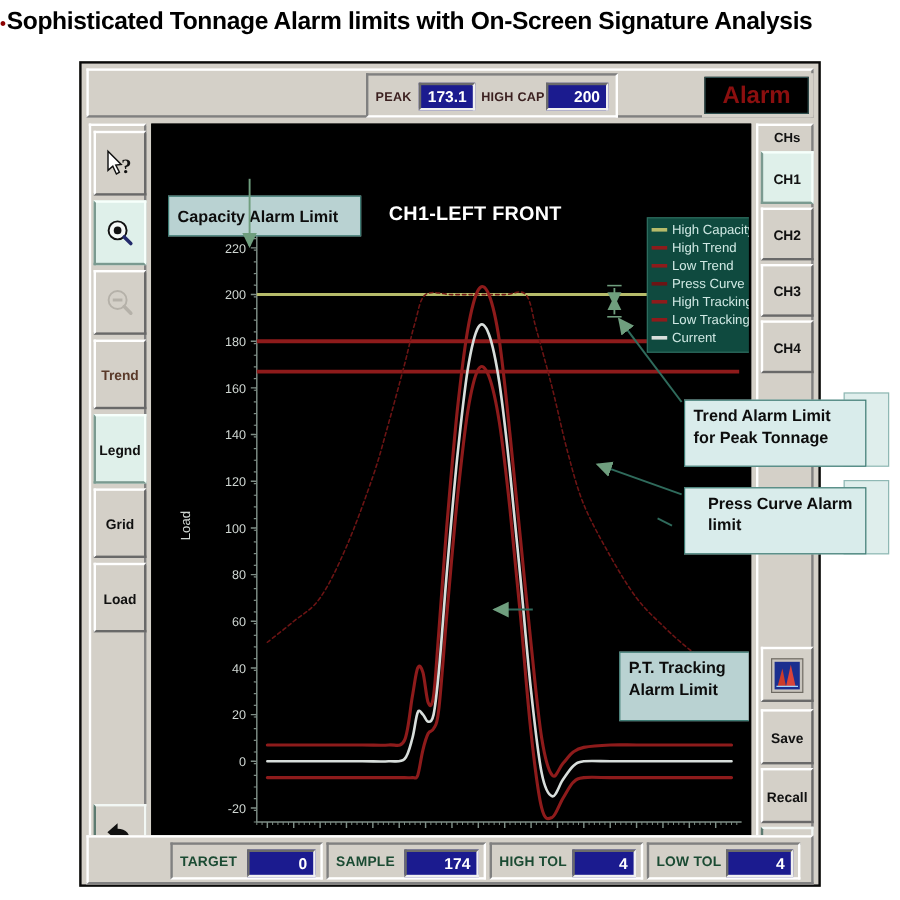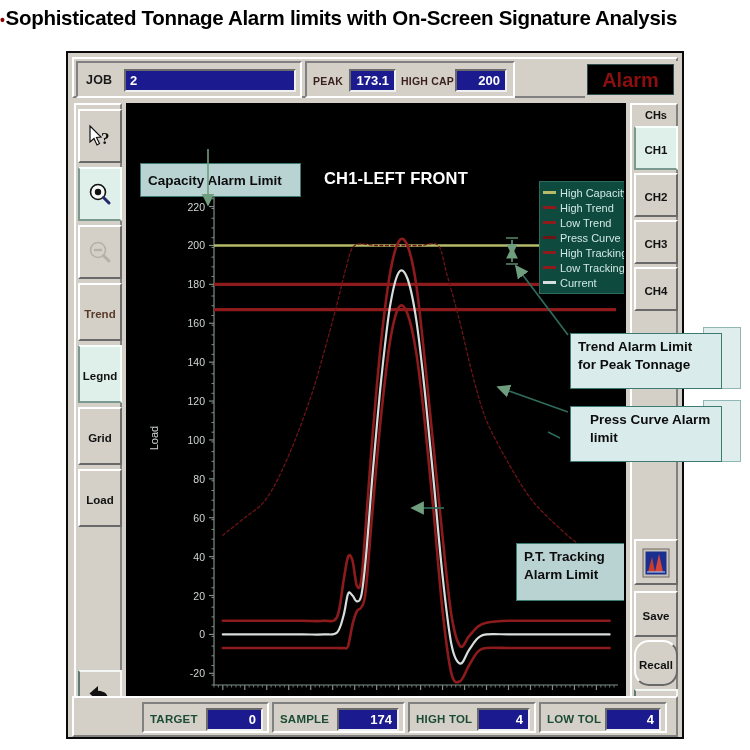--- a/index.html
+++ b/index.html
@@ -139,24 +139,20 @@
 <body>
 
 <div id="slide-title">
   <span class="bullet">•</span><span>Sophisticated Tonnage Alarm limits with On-Screen Signature Analysis</span>
 </div>
 
 <div id="app">
 
   <div id="topbar" class="panel">
 
-    <div class="topgroup sunken" id="job-group">
-      <span class="fieldlabel" style="left:8px;">JOB</span>
-      <span class="valuebox left" style="left:46px;width:172px;">2</span>
-    </div>
 
     <div class="topgroup sunken" id="peak-group">
       <span class="fieldlabel small" style="left:6px;">PEAK</span>
       <span class="valuebox right" style="left:42px;width:47px;">173.1</span>
       <span class="fieldlabel small" style="left:94px;">HIGH CAP</span>
       <span class="valuebox right" style="left:148px;width:52px;">200</span>
     </div>
 
     <div class="topgroup" id="alarm-group" style="background:#d4d0c8;">
       <div id="alarm-led">Alarm</div>
@@ -234,21 +230,21 @@
         <rect x="3.5" y="3.5" width="21" height="23" fill="#1b2f8f"></rect>
         <path d="M6 24 L10 9 L13 24 Z" fill="#cc3b2a"></path>
         <path d="M13 24 L17 6 L21 24 Z" fill="#d9443a"></path>
         <path d="M5 24 L23 24" stroke="#9fd6ff" stroke-width="1"></path>
       </svg>
     </div>
 
     <div class="toolbtn" style="top:486px;height:46px;line-height:46px;">
       <span class="lbl">Save</span>
     </div>
-    <div class="toolbtn" style="top:535px;height:46px;line-height:46px;border-radius:15px;">
+    <div class="toolbtn" style="top:535px;height:46px;line-height:46px;">
       <span class="lbl">Recall</span>
     </div>
     <div class="toolbtn" style="top:584px;height:46px;line-height:46px;border-color:#f2f7f4 #f2f7f4 #5c7a70 #5c7a70;">
       <span class="lbl">Print</span>
     </div>
   </div>
 
   <div id="chart-frame">
     <svg id="chart-svg" width="496" height="628" viewBox="0 0 496 628">
         <line x1="86" y1="80" x2="86" y2="580" stroke="#7f8f87" stroke-width="1.2"></line>

